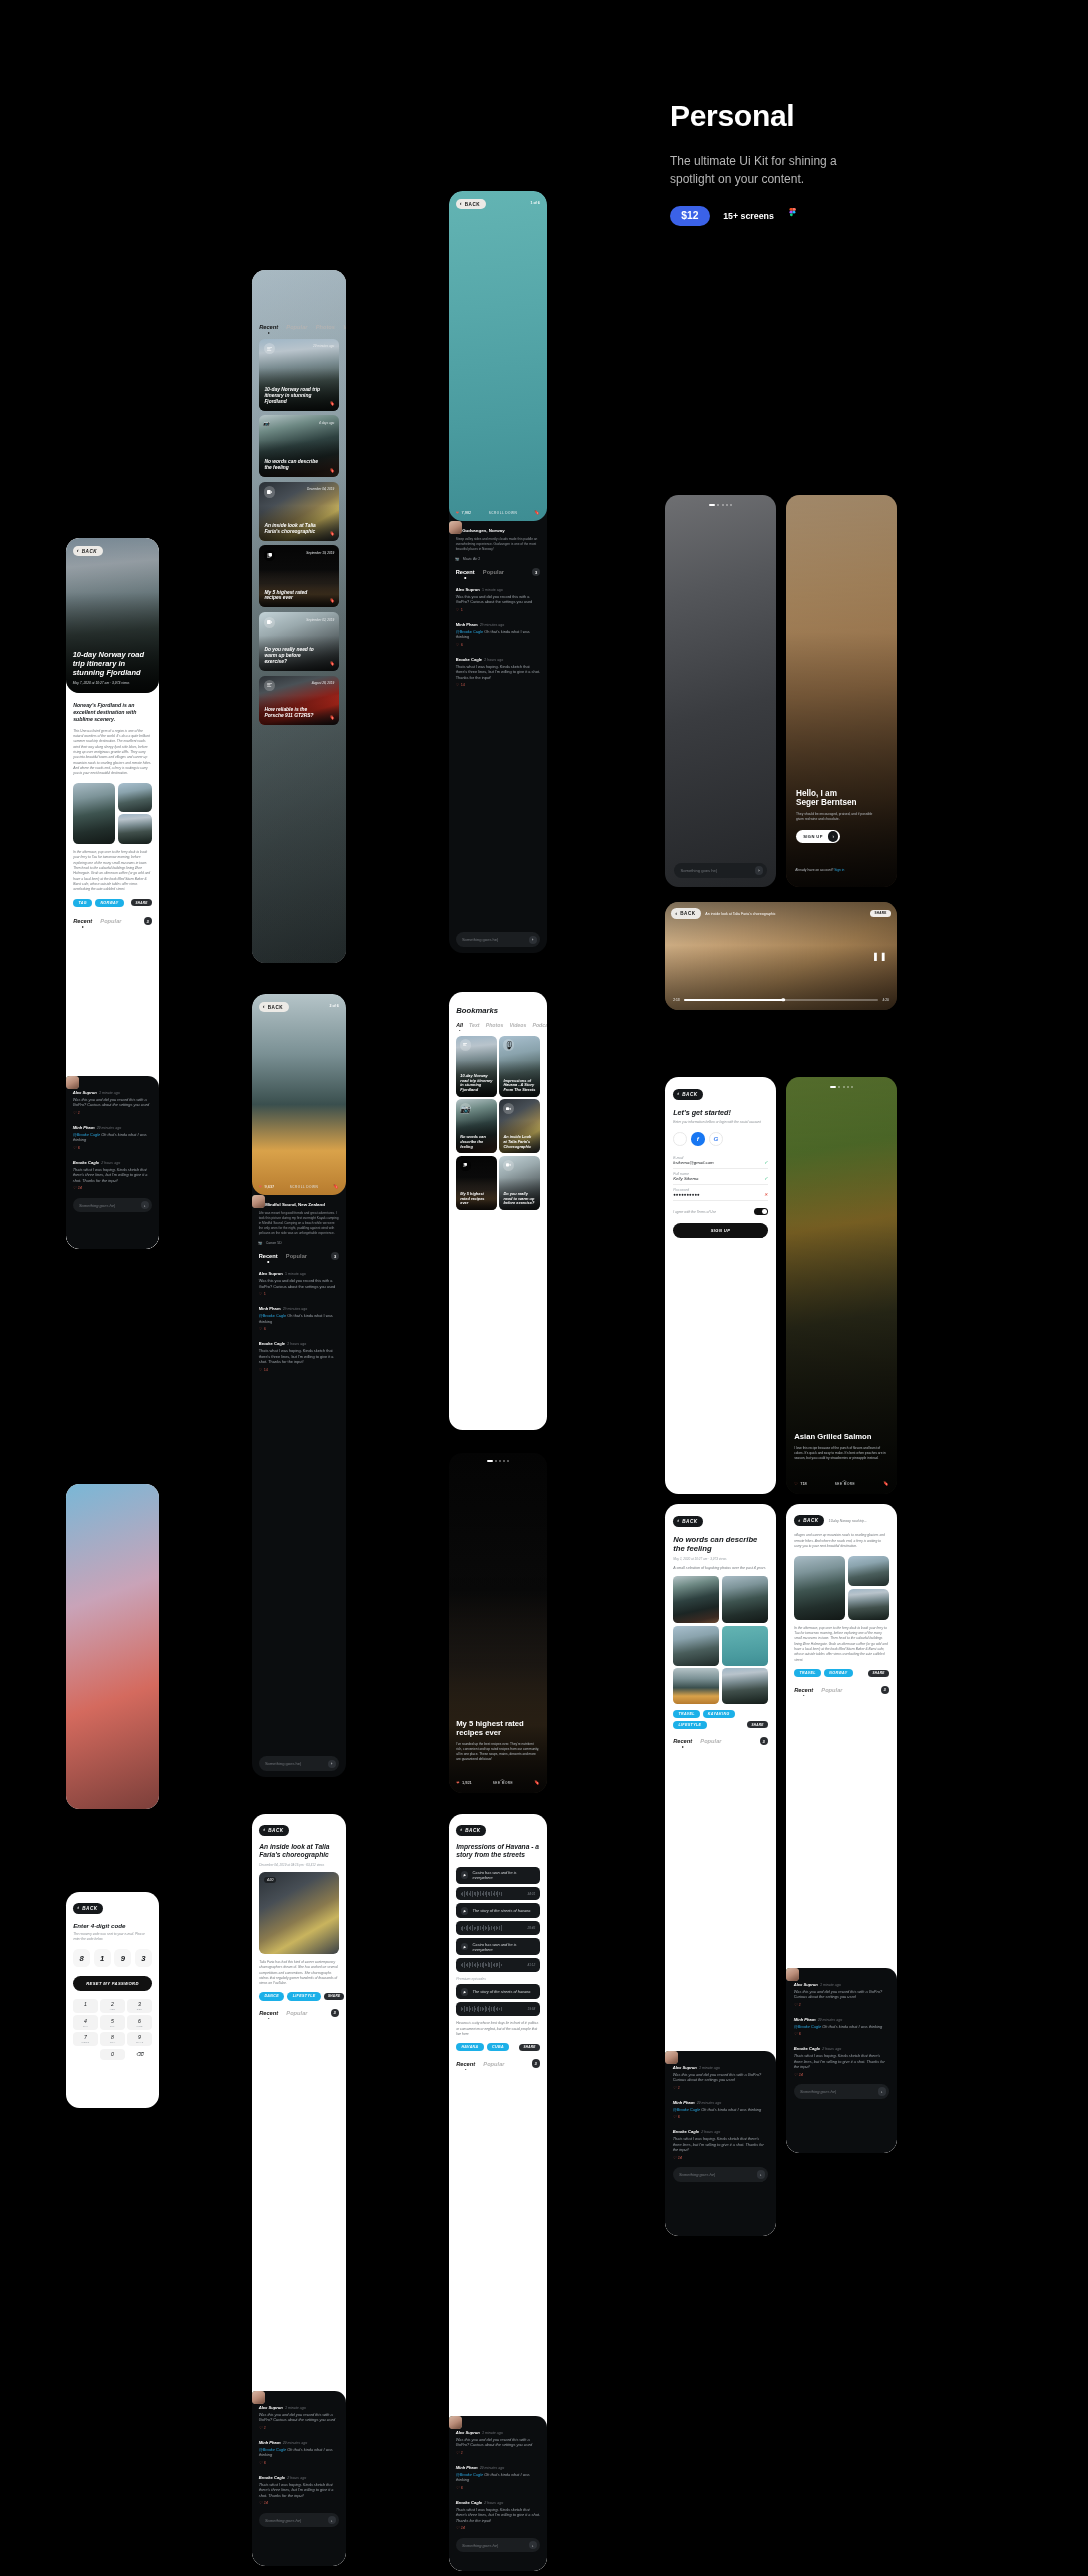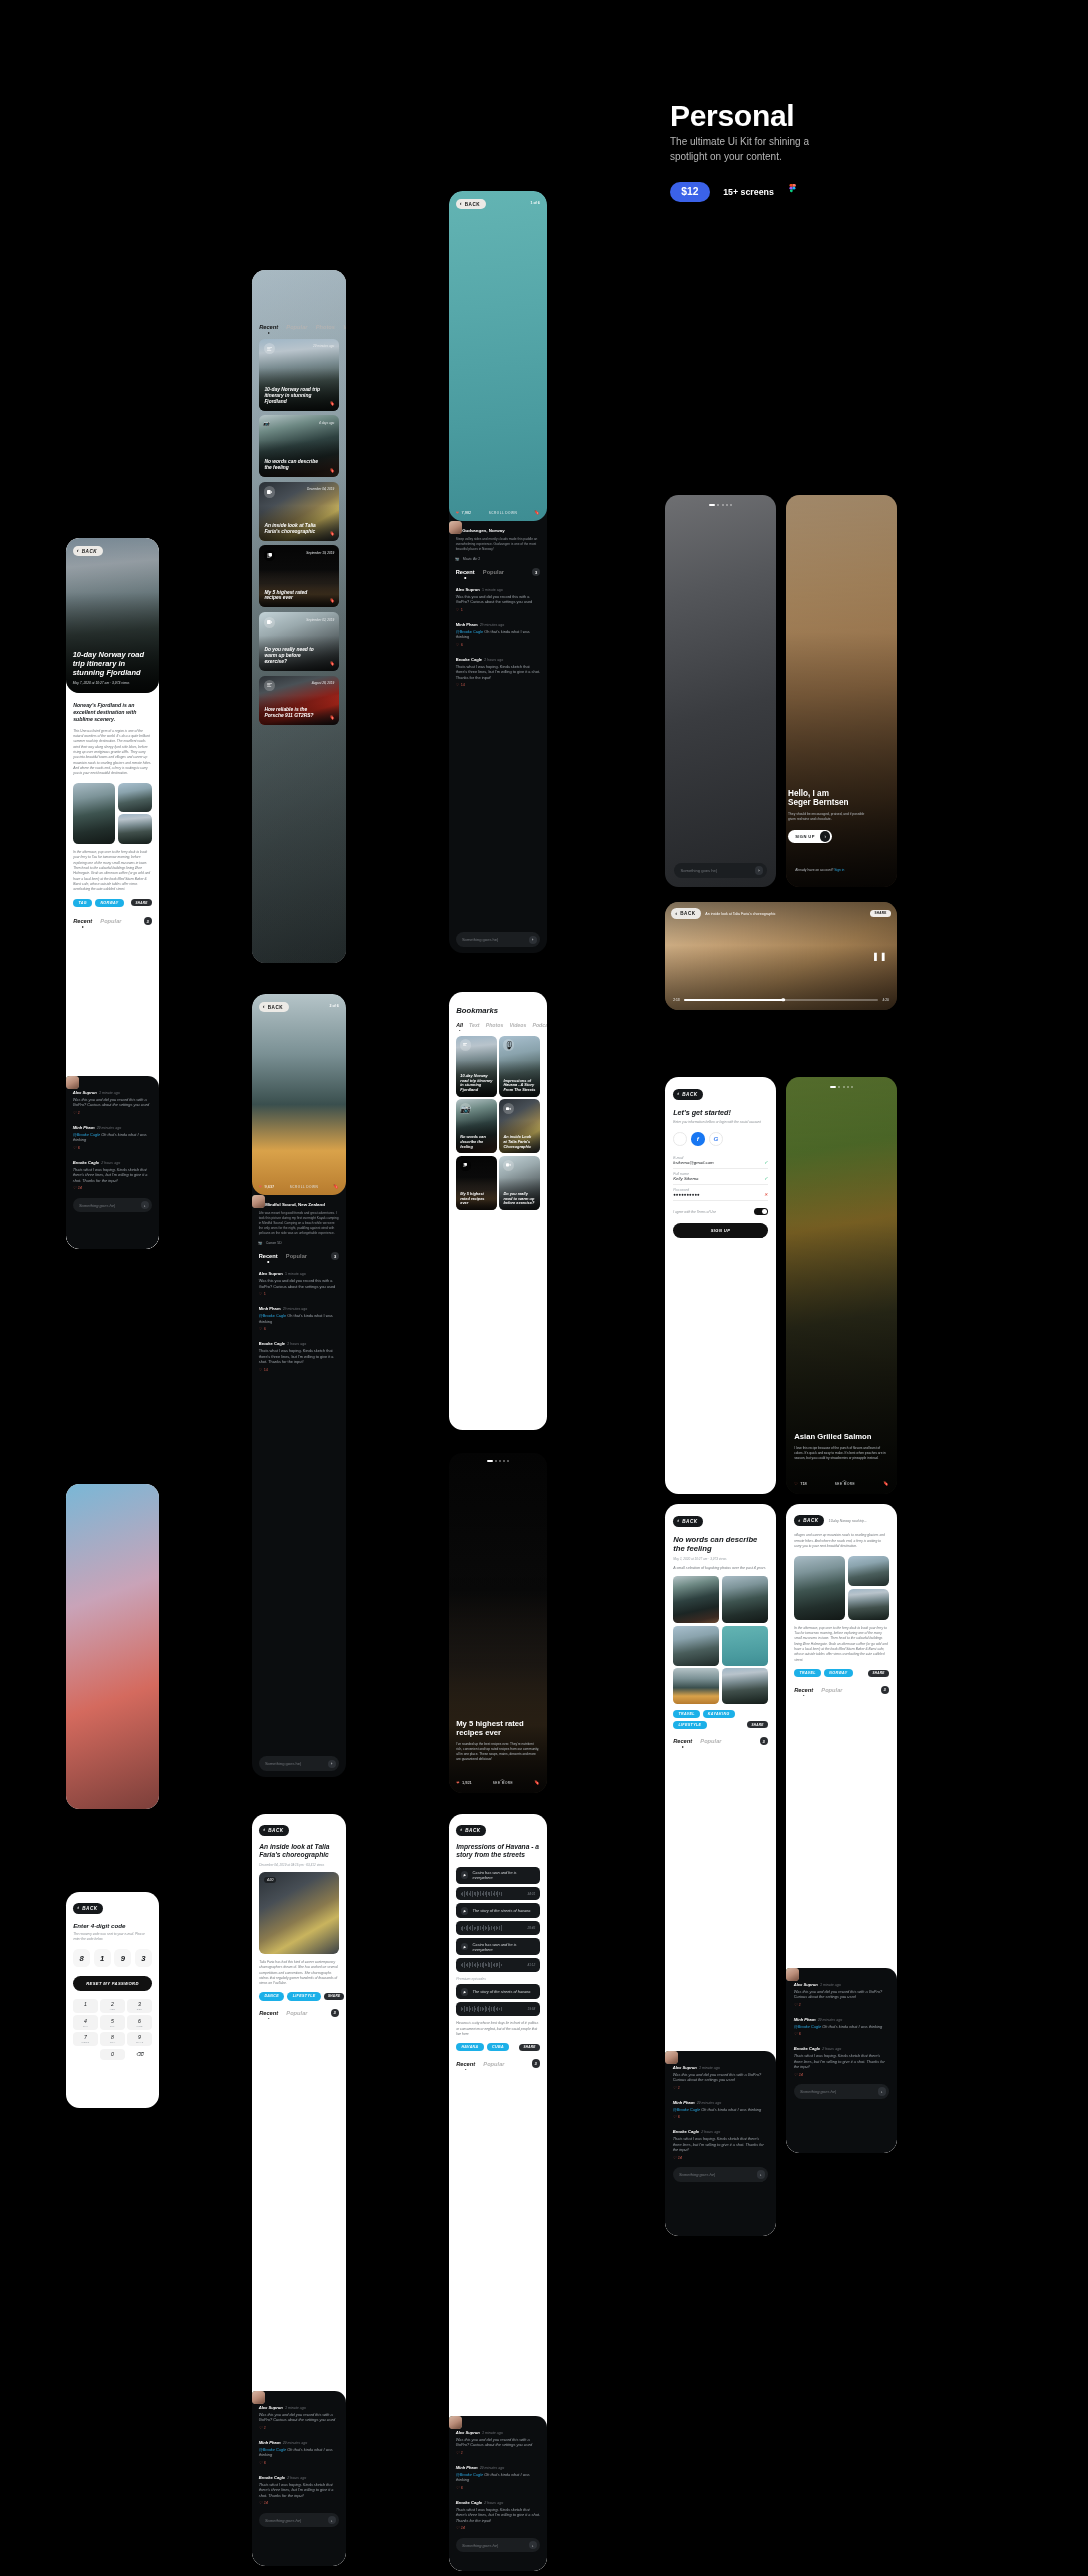--- a/index.html
+++ b/index.html
@@ -91,21 +91,21 @@
   }
   .icon-circle.solid-dark { background: rgba(0,0,0,.55); }
 
   .card-title { color:#fff; font-weight: 800; line-height: 1.18; }
 
   .dots { display:flex; gap:2.1px; align-items:center; }
   .dots i { width:2.1px; height:2.1px; border-radius:50%; background:rgba(255,255,255,.45); display:block; }
   .dots i.on { background:#fff; width:6.2px; border-radius:1.5px; }
 
   .hero-h1 { color:#fff; font-size: 30px; font-weight: 800; line-height: 1.18; letter-spacing: -0.3px; }
-  .hero-sub { color:#b6b6b6; font-size: 10px; line-height: 1.5; margin-top: 1px; }
+  .hero-sub { color:#b6b6b6; font-size: 12px; line-height: 1.5; margin-top: 19px; }
   .price {
     background:#3B62E8; color:#fff; border-radius: 515px; font-size: 10.3px; font-weight: 700;
     padding: 4.6px 11.3px; display:inline-block;
   }
   .screens-label { color:#fff; font-size: 8.8px; font-weight: 700; }
 
   .gallery-cell { border-radius: 5.2px; overflow: hidden; }
 
   .timeline { height: 1.5px; background: rgba(255,255,255,.3); border-radius: 1px; position: relative; }
   .timeline .fill { position:absolute; left:0; top:0; bottom:0; background:#fff; border-radius:1px; }
@@ -1028,21 +1028,21 @@
           <span class="go" able="true">›</span>
         </div>
       </div>
     </div>
   </div>
 
   <div class="phone" style="left:786px; top:495px; width:111px; height:392px;">
     <div class="scr">
       <div class="ph img-desert"></div>
       <div class="shade-strong"></div>
-      <div style="position:absolute;left:2px;right:9.3px;bottom:44px;">
+      <div style="position:absolute;left:10px;right:9.3px;bottom:44px;">
         <div class="card-title" style="font-size:8.2px;">Hello, I am</div>
         <div class="card-title" style="font-size:8.2px;">Seger Berntsen</div>
         <div style="font-size:3.3px;color:#b7bcc0;line-height:1.6;margin-top:4.1px;max-width:82px;">They should be encouraged, praised, and if possible given red wine and chocolate.</div>
         <div style="display:inline-flex;align-items:center;background:#fff;border-radius:515px;padding:1.5px 1.5px 1.5px 7.2px;gap:5.2px;margin-top:7.2px;">
           <span style="font-size:4.1px;font-weight:700;letter-spacing:0.4px;color:#15181b;">SIGN UP</span>
           <span style="width:10.3px;height:10.3px;border-radius:50%;background:#15181b;color:#fff;display:flex;align-items:center;justify-content:center;font-size:4.6px;">›</span>
         </div>
       </div>
       <div style="position:absolute;left:9.3px;bottom:15.5px;font-size:3.3px;color:#b7bcc0;">
         <span>Already have an account?</span>

